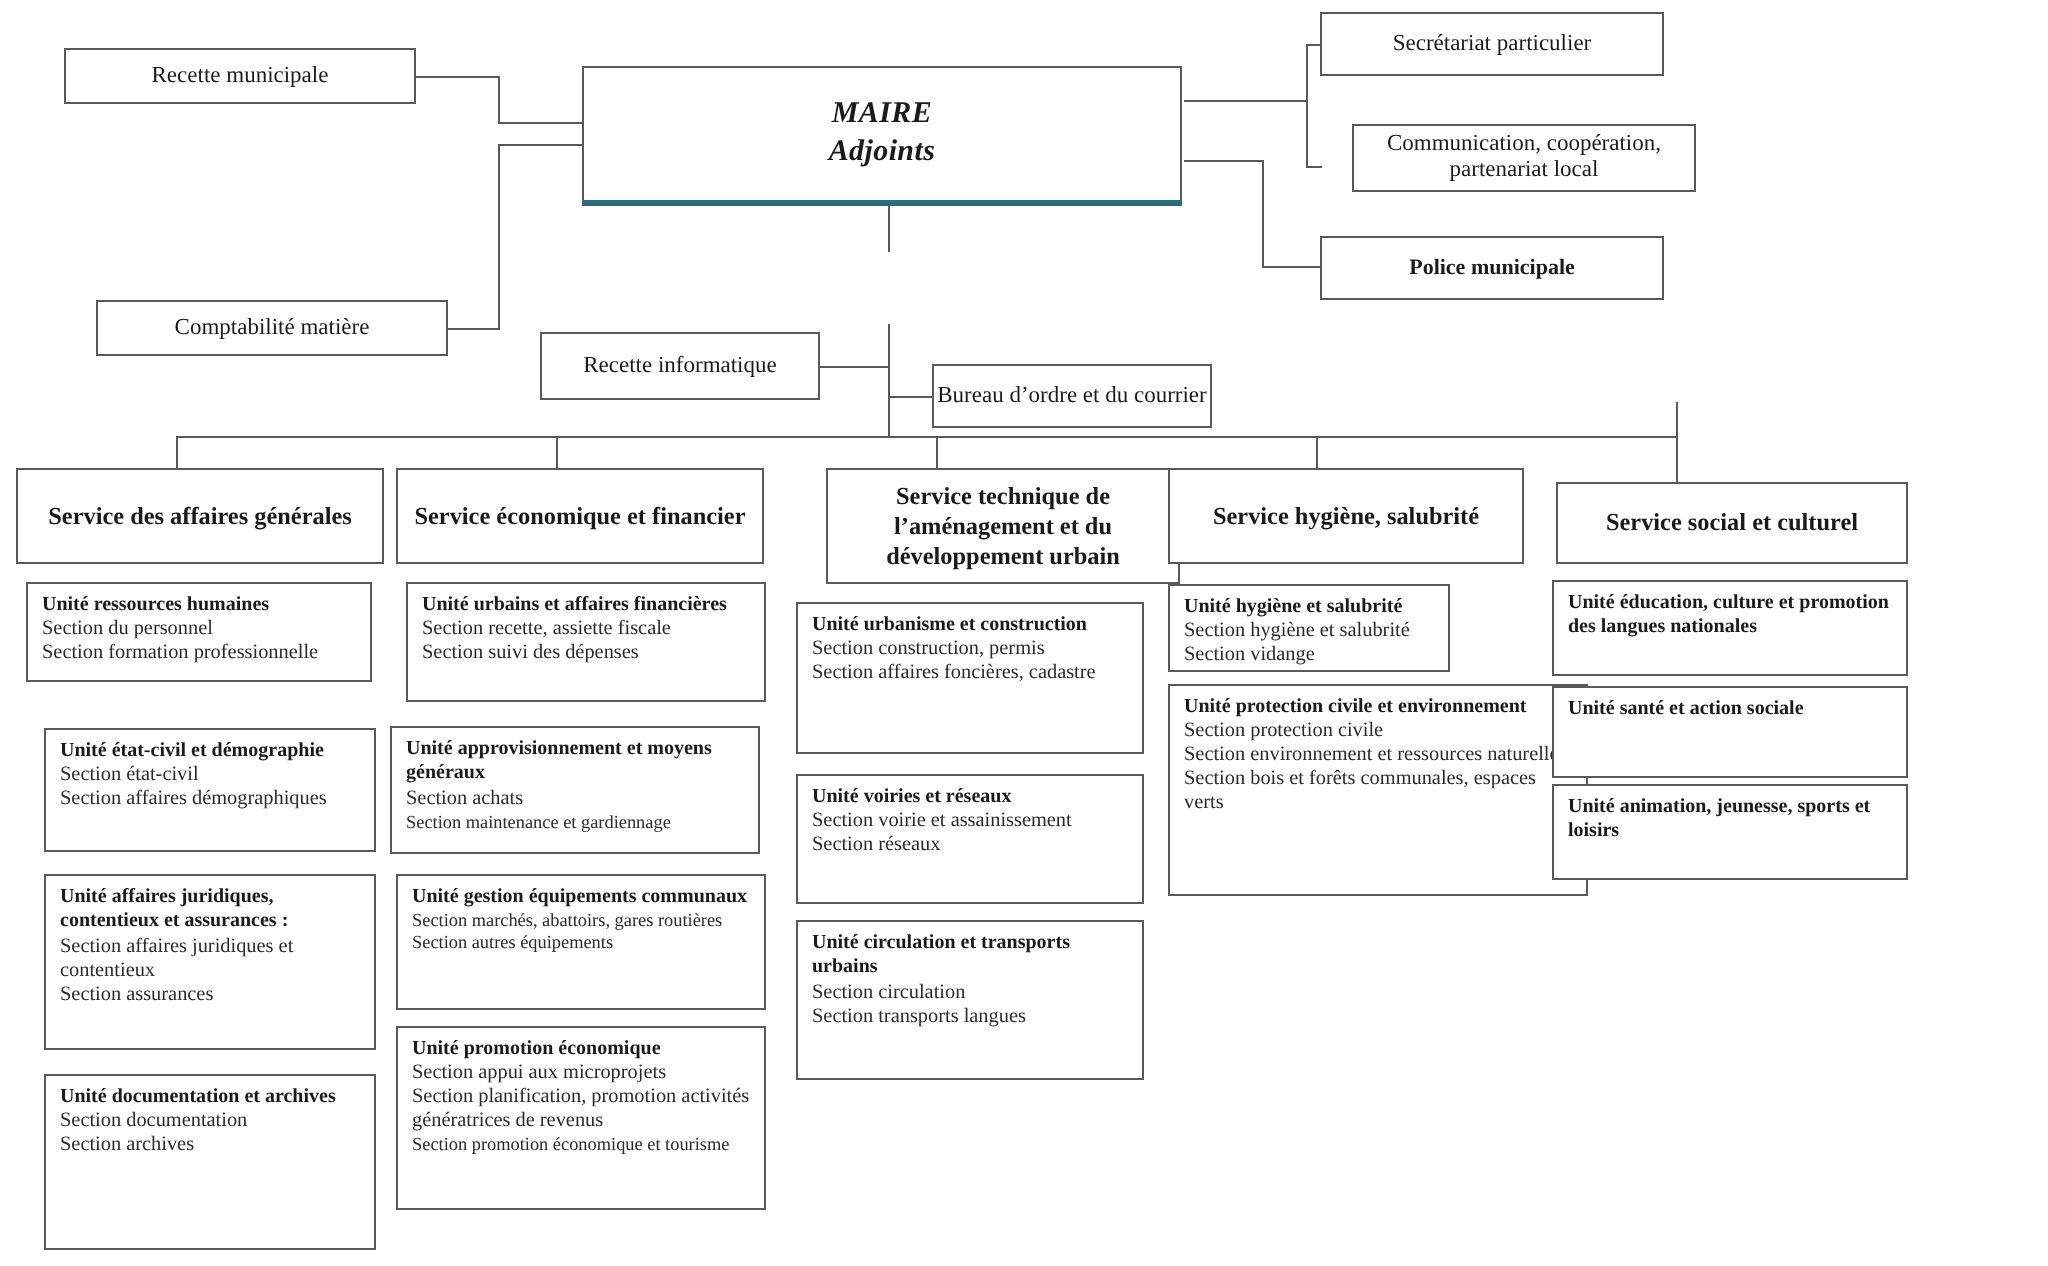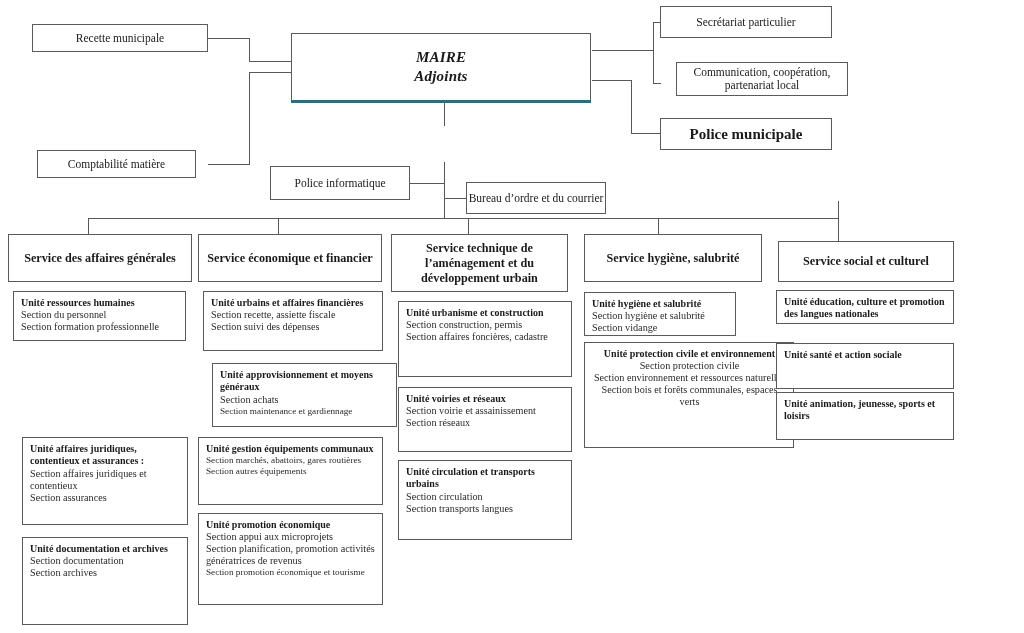--- a/index.html
+++ b/index.html
@@ -17,21 +17,21 @@
   }
   .box.center{display:flex;align-items:center;justify-content:center;text-align:center;}
   .box.topleft{padding:5px 6px 4px 7px;}
 
   .t-plain{font-size:11.5px;line-height:13px;font-weight:normal;}
 
   
   .maire-title{font-size:15px;font-weight:bold;line-height:19px;letter-spacing:.2px;}
   .sg-title{font-size:14.5px;font-weight:bold;}
   .svc-title{font-size:12.2px;font-weight:bold;line-height:15px;}
-  .police-title{font-size:15px;font-weight:bold;}
+  .police-title{font-size:11px;font-weight:bold;}
 
   .unit-head{font-size:10px;font-weight:bold;line-height:12.4px;display:block;}
   .unit-sec{font-size:10.2px;line-height:12px;display:block;color:#2a2a2a;}
   .unit-sec.sm{font-size:9.2px;line-height:11px;}
 
   
   .ln{position:absolute;background:#585858;z-index:2;}
   .lnh{height:1px;}
   .lnv{width:1px;}
   .teal{position:absolute;background:#31697d;height:3px;z-index:6;}
@@ -73,21 +73,21 @@
   <div class="ln lnv" style="left:88px;top:218px;height:16px;"></div>
   <div class="ln lnv" style="left:278px;top:218px;height:16px;"></div>
   <div class="ln lnv" style="left:468px;top:218px;height:16px;"></div>
   <div class="ln lnv" style="left:658px;top:218px;height:16px;"></div>
   <div class="ln lnv" style="left:838px;top:201px;height:40px;"></div>
 
   <div class="box center" style="left:32px;top:24px;width:176px;height:28px;">
     <span class="t-plain">Recette municipale</span>
   </div>
 
-  <div class="box center" style="left:37px;top:150px;width:159px;height:28px;">
+  <div class="box center" style="left:48px;top:150px;width:176px;height:28px;">
     <span class="t-plain">Comptabilité matière</span>
   </div>
 
   <div class="box center" style="left:291px;top:33px;width:300px;height:68px;">
     <div style="text-align:center;font-style:italic;">
       <div class="maire-title">MAIRE</div>
       <div class="maire-title">Adjoints</div>
     </div>
   </div>
 
@@ -99,73 +99,78 @@
     <span class="t-plain" style="white-space:pre-line;">Communication, coopération,
 partenariat local</span>
   </div>
 
   <div class="box center" style="left:660px;top:118px;width:172px;height:32px;">
     <span class="police-title">Police municipale</span>
   </div>
 
 
   <div class="box center" style="left:270px;top:166px;width:140px;height:34px;">
-    <span class="t-plain">Police informatique</span>
+    <span class="t-plain">Recette informatique</span>
   </div>
 
   <div class="box center" style="left:466px;top:182px;width:140px;height:32px;">
     <span class="t-plain">Bureau d’ordre et du courrier</span>
   </div>
 
   <div class="box center" style="left:8px;top:234px;width:184px;height:48px;">
     <span class="svc-title">Service des affaires générales</span>
   </div>
 
   <div class="box center" style="left:198px;top:234px;width:184px;height:48px;">
     <span class="svc-title">Service économique et financier</span>
   </div>
 
-  <div class="box center" style="left:391px;top:234px;width:177px;height:58px;">
+  <div class="box center" style="left:413px;top:234px;width:177px;height:58px;">
     <span class="svc-title" style="padding:0 6px;">Service technique de l’aménagement et du développement urbain</span>
   </div>
 
   <div class="box center" style="left:778px;top:241px;width:176px;height:41px;">
     <span class="svc-title">Service social et culturel</span>
   </div>
 
   <div class="box center" style="left:584px;top:234px;width:178px;height:48px;">
     <span class="svc-title">Service hygiène, salubrité</span>
   </div>
 
   <div class="box topleft" style="left:13px;top:291px;width:173px;height:50px;">
     <span class="unit-head">Unité ressources humaines</span>
     <span class="unit-sec">Section du personnel</span>
     <span class="unit-sec">Section formation professionnelle</span>
   </div>
 
+  <div class="box topleft" style="left:22px;top:364px;width:166px;height:62px;">
+    <span class="unit-head">Unité état-civil et démographie</span>
+    <span class="unit-sec">Section état-civil</span>
+    <span class="unit-sec">Section affaires démographiques</span>
+  </div>
 
   <div class="box topleft" style="left:22px;top:437px;width:166px;height:88px;">
     <span class="unit-head">Unité affaires juridiques, contentieux et assurances :</span>
     <span class="unit-sec">Section affaires juridiques et contentieux</span>
     <span class="unit-sec">Section assurances</span>
   </div>
 
   <div class="box topleft" style="left:22px;top:537px;width:166px;height:88px;">
     <span class="unit-head">Unité documentation et archives</span>
     <span class="unit-sec">Section documentation</span>
     <span class="unit-sec">Section archives</span>
   </div>
 
   <div class="box topleft" style="left:203px;top:291px;width:180px;height:60px;">
     <span class="unit-head">Unité urbains et affaires financières</span>
     <span class="unit-sec">Section recette, assiette fiscale</span>
     <span class="unit-sec">Section suivi des dépenses</span>
   </div>
 
-  <div class="box topleft" style="left:212px;top:363px;width:185px;height:64px;">
+  <div class="box topleft" style="left:195px;top:363px;width:185px;height:64px;">
     <span class="unit-head">Unité approvisionnement et moyens généraux</span>
     <span class="unit-sec">Section achats</span>
     <span class="unit-sec sm">Section maintenance et gardiennage</span>
   </div>
 
   <div class="box topleft" style="left:198px;top:437px;width:185px;height:68px;">
     <span class="unit-head">Unité gestion équipements communaux</span>
     <span class="unit-sec sm">Section marchés, abattoirs, gares routières</span>
     <span class="unit-sec sm">Section autres équipements</span>
   </div>
@@ -188,34 +193,34 @@
     <span class="unit-sec">Section voirie et assainissement</span>
     <span class="unit-sec">Section réseaux</span>
   </div>
 
   <div class="box topleft" style="left:398px;top:460px;width:174px;height:80px;">
     <span class="unit-head">Unité circulation et transports urbains</span>
     <span class="unit-sec">Section circulation</span>
     <span class="unit-sec">Section transports langues</span>
   </div>
 
-  <div class="box topleft" style="left:584px;top:292px;width:152px;height:44px;">
+  <div class="box topleft" style="left:584px;top:292px;width:141px;height:44px;">
     <span class="unit-head">Unité hygiène et salubrité</span>
     <span class="unit-sec">Section hygiène et salubrité</span>
     <span class="unit-sec">Section vidange</span>
   </div>
 
-  <div class="box topleft" style="left:584px;top:342px;width:210px;height:106px;text-align:center;">
+  <div class="box topleft" style="left:584px;top:342px;width:210px;height:106px;">
     <span class="unit-head">Unité protection civile et environnement</span>
     <span class="unit-sec">Section protection civile</span>
     <span class="unit-sec">Section environnement et ressources naturelles</span>
     <span class="unit-sec">Section bois et forêts communales, espaces verts</span>
   </div>
 
-  <div class="box topleft" style="left:776px;top:290px;width:178px;height:34px;">
+  <div class="box topleft" style="left:776px;top:290px;width:178px;height:48px;">
     <span class="unit-head">Unité éducation, culture et promotion des langues nationales</span>
   </div>
 
   <div class="box topleft" style="left:776px;top:343px;width:178px;height:46px;">
     <span class="unit-head">Unité santé et action sociale</span>
   </div>
 
   <div class="box topleft" style="left:776px;top:392px;width:178px;height:48px;">
     <span class="unit-head">Unité animation, jeunesse, sports et loisirs</span>
   </div>

